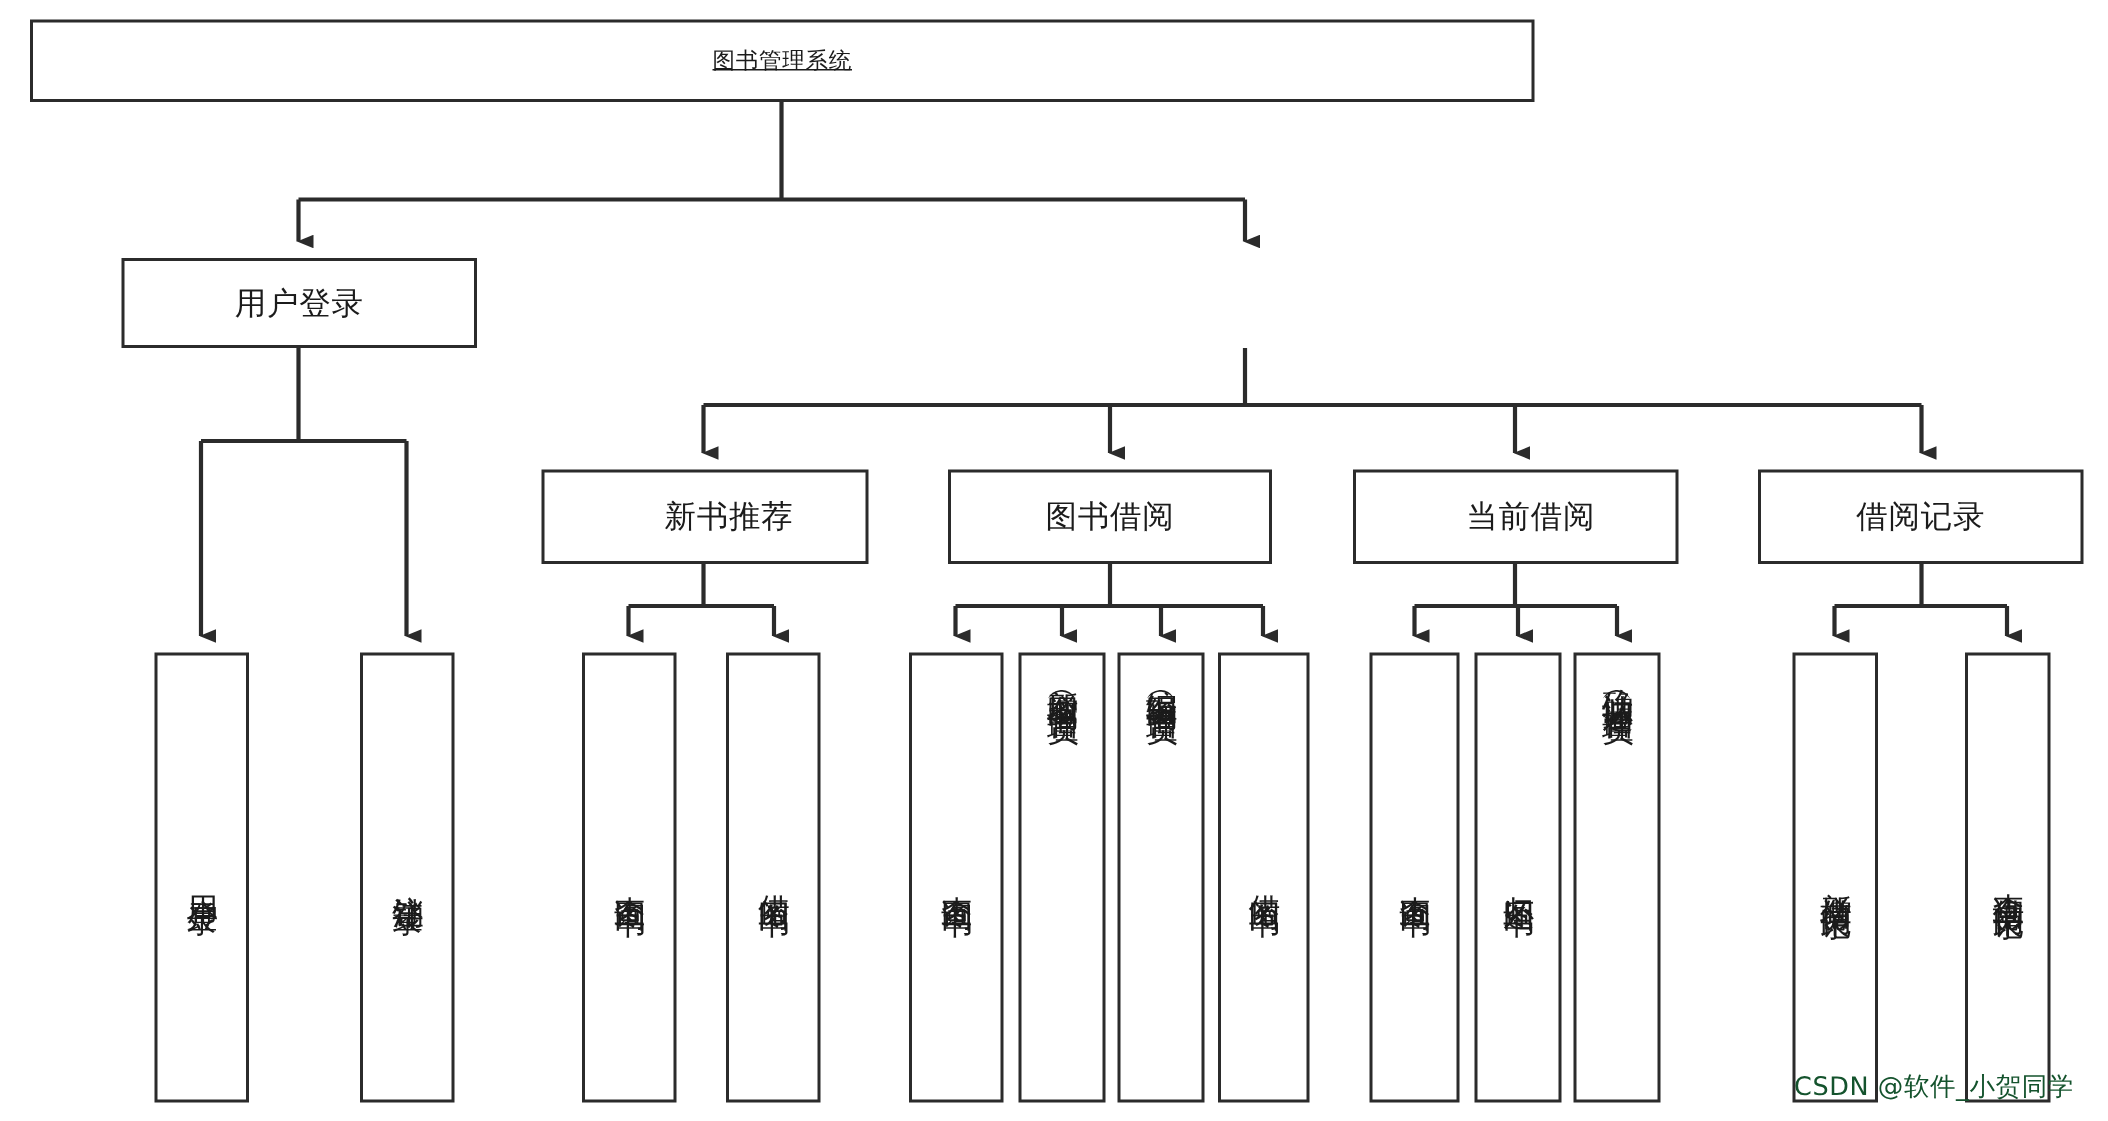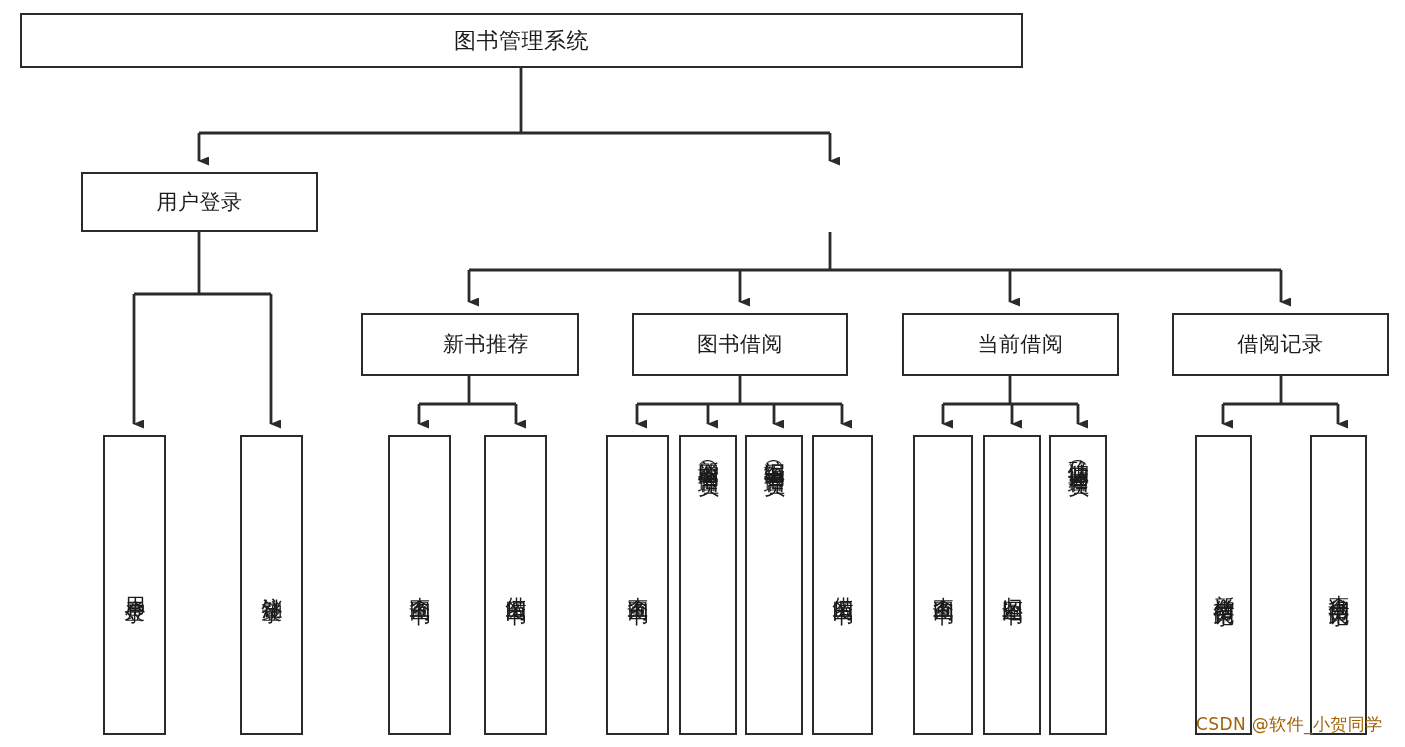--- a/index.html
+++ b/index.html
@@ -46,21 +46,22 @@
     text-align: center;
     line-height: 1.18;
     white-space: pre;
   }
   
   .node.horiz .node-label {
     font-size: 21px;
     letter-spacing: 0.5px;
   }
   .node.root .node-label {
-    font-size: 22px;
+    font-size: 15px;
+    text-decoration: underline;
   }
   
   .node.vert {
     align-items: flex-start;
     justify-content: center;
     padding-top: 6px;
   }
   .node.vert .node-label {
     writing-mode: vertical-rl;
     text-orientation: upright;
@@ -71,21 +72,21 @@
   }
   .node.vert.centered {
     align-items: center;
     padding-top: 0;
   }
   #watermark {
     position: absolute;
     left: 1196px;
     top: 713px;
     font-size: 17px;
-    color: #a16207;
+    color: #14532d;
     white-space: nowrap;
     letter-spacing: 0.4px;
     pointer-events: none;
   }
 </style>
 </head>
 <body>
 
 <div id="canvas">
 

